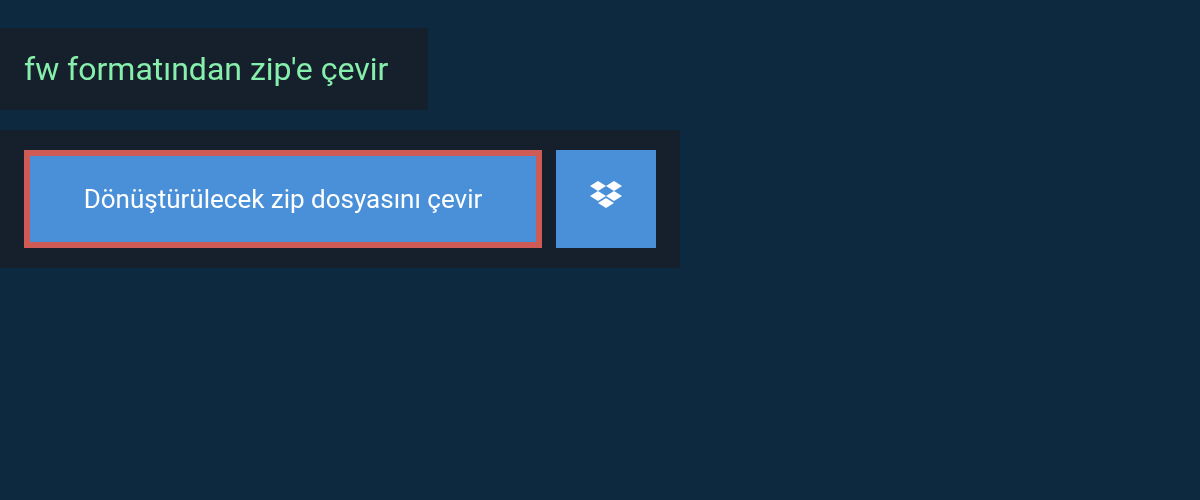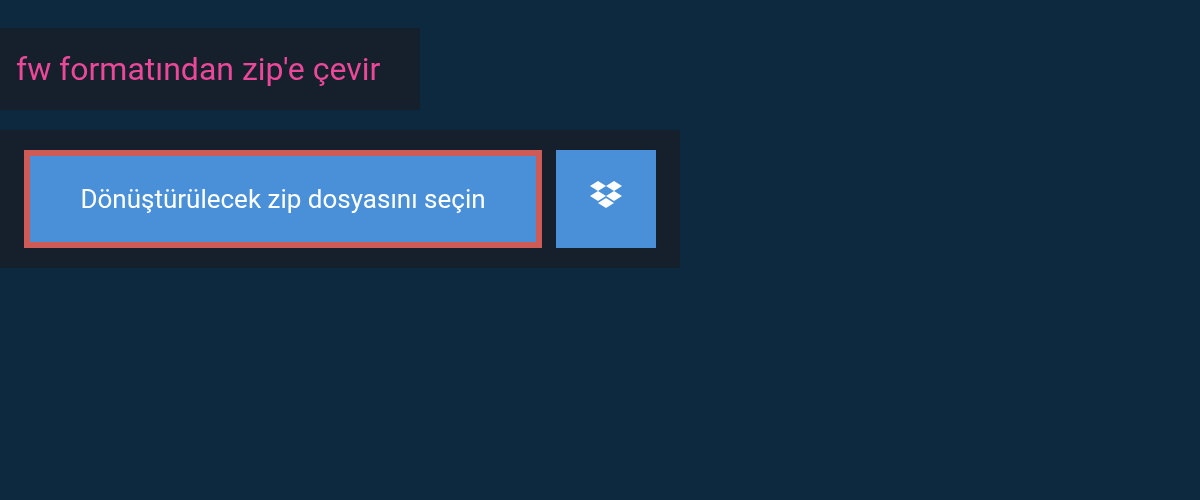--- a/index.html
+++ b/index.html
@@ -9,23 +9,23 @@
     }
     body {
       width: 1200px;
       height: 500px;
       background: #0d2940;
       font-family: -apple-system, BlinkMacSystemFont, "Segoe UI", Roboto, Helvetica, Arial, sans-serif;
       overflow: hidden;
     }
     .title-tab {
       background: #16202c;
-      color: #ec4899;
+      color: #86efac;
       display: inline-block;
-      padding: 22px 40px 22px 16px;
+      padding: 22px 40px 22px 24px;
       font-size: 32px;
       font-weight: 400;
       margin-top: 28px;
     }
     .card {
       background: #16202c;
       margin-top: 20px;
       padding: 20px 24px;
       width: 680px;
       display: flex;
@@ -63,21 +63,21 @@
 <body>
 
 
 
 <div class="title-tab">
   <span>fw formatından zip'e çevir</span>
 </div>
 
 <div class="card">
   <div class="select-file-button">
-    <span>Dönüştürülecek zip dosyasını seçin</span>
+    <span>Dönüştürülecek zip dosyasını çevir</span>
   </div>
   <div class="dropbox-button">
     <span>
       <svg viewBox="0 0 40 40" xmlns="http://www.w3.org/2000/svg">
         <path d="M12 4 L20 9 L12 14 L4 9 Z"></path>
         <path d="M28 4 L36 9 L28 14 L20 9 Z"></path>
         <path d="M12 14 L20 19 L12 24 L4 19 Z"></path>
         <path d="M28 14 L36 19 L28 24 L20 19 Z"></path>
         <path d="M20 21 L28 26 L20 31 L12 26 Z"></path>
       </svg>

